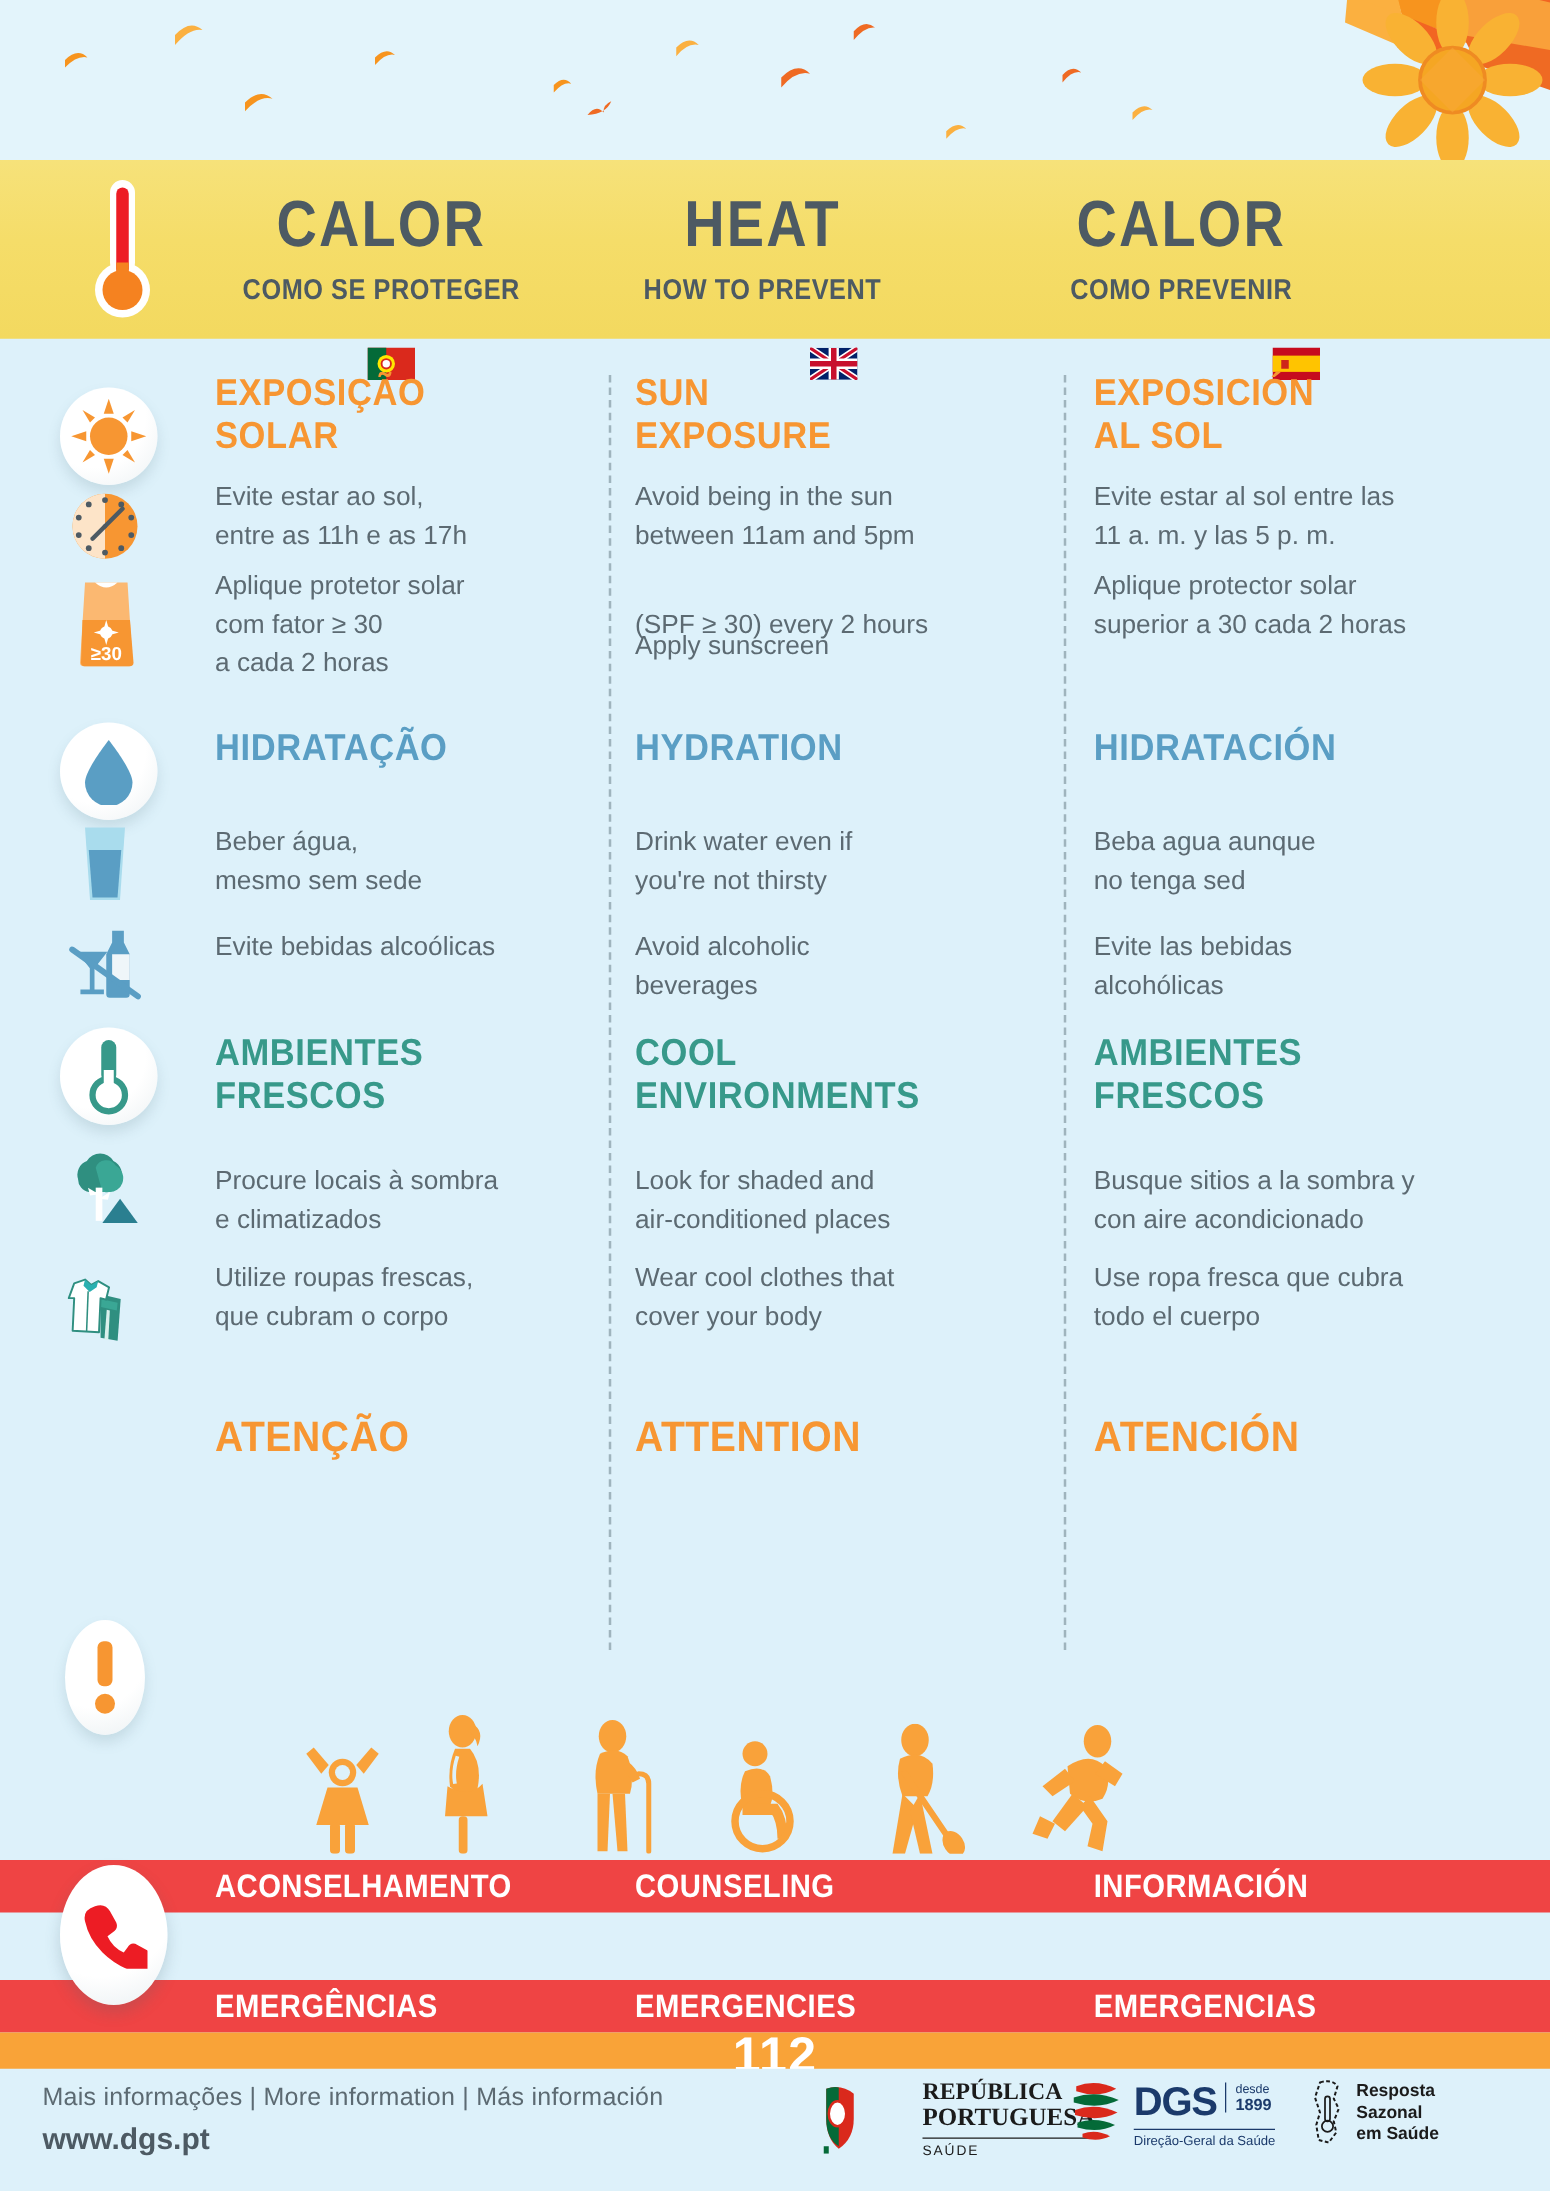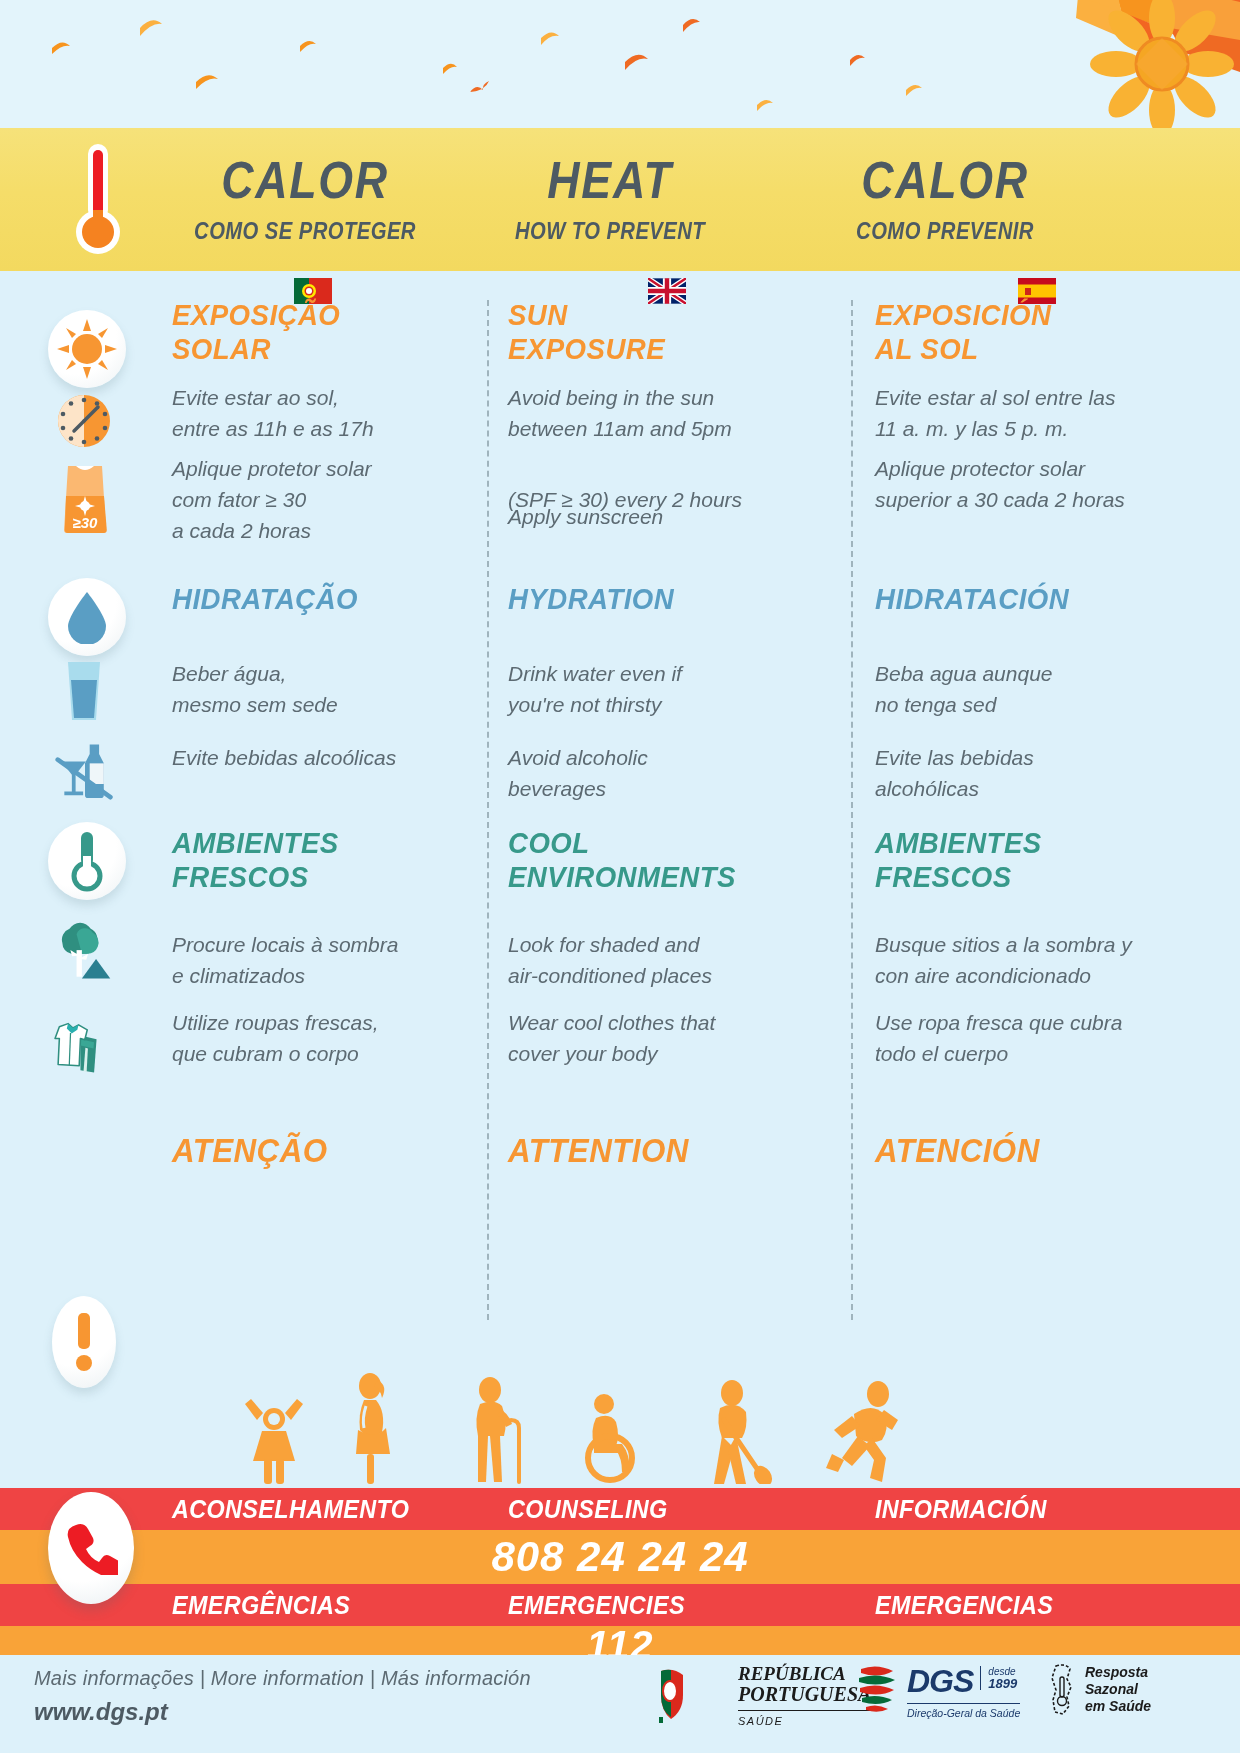--- a/index.html
+++ b/index.html
@@ -3,21 +3,21 @@
 <meta charset="utf-8">
 <style>
   * { box-sizing: border-box; margin: 0; padding: 0; }
   html, body { width: 1240px; height: 1753px; }
   body {
     font-family: "Liberation Sans", sans-serif;
     background: #ddf1fa;
     position: relative;
     overflow: hidden;
   }
-  .poster { position: relative; width: 1080px; height: 1753px; background: #ddf1fa; font-style: italic; }
+  .poster { position: relative; width: 1080px; height: 1753px; background: #ddf1fa; }
 
   
   .sky {
     position: absolute; left: 0; top: 0; width: 1240px; height: 128px;
     background: #e3f4fb; overflow: hidden;
   }
 
   .sunflower-wrap { position: absolute; right: 0; top: -8px; width: 430px; height: 150px; overflow: hidden; }
 
   
@@ -505,25 +505,20 @@
         </g>
       </svg>
     </div>
   </div>
 
   <div class="bar red" style="top:1488px;">
     <div class="bar-row">
       <div class="bar-lbl" style="left:172px;">ACONSELHAMENTO</div>
       <div class="bar-lbl" style="left:508px;">COUNSELING</div>
       <div class="bar-lbl" style="left:875px;">INFORMACIÓN</div>
-    </div>
-  </div>
-  <div class="bar orange" style="top:1530px;">
-    <div class="bar-row">
-      <div class="phone-num">808 24 24 24</div>
     </div>
   </div>
   <div class="bar red" style="top:1584px;">
     <div class="bar-row">
       <div class="bar-lbl" style="left:172px;">EMERGÊNCIAS</div>
       <div class="bar-lbl" style="left:508px;">EMERGENCIES</div>
       <div class="bar-lbl" style="left:875px;">EMERGENCIAS</div>
     </div>
   </div>
   <div class="bar orange" style="top:1626px; height:38px;">

